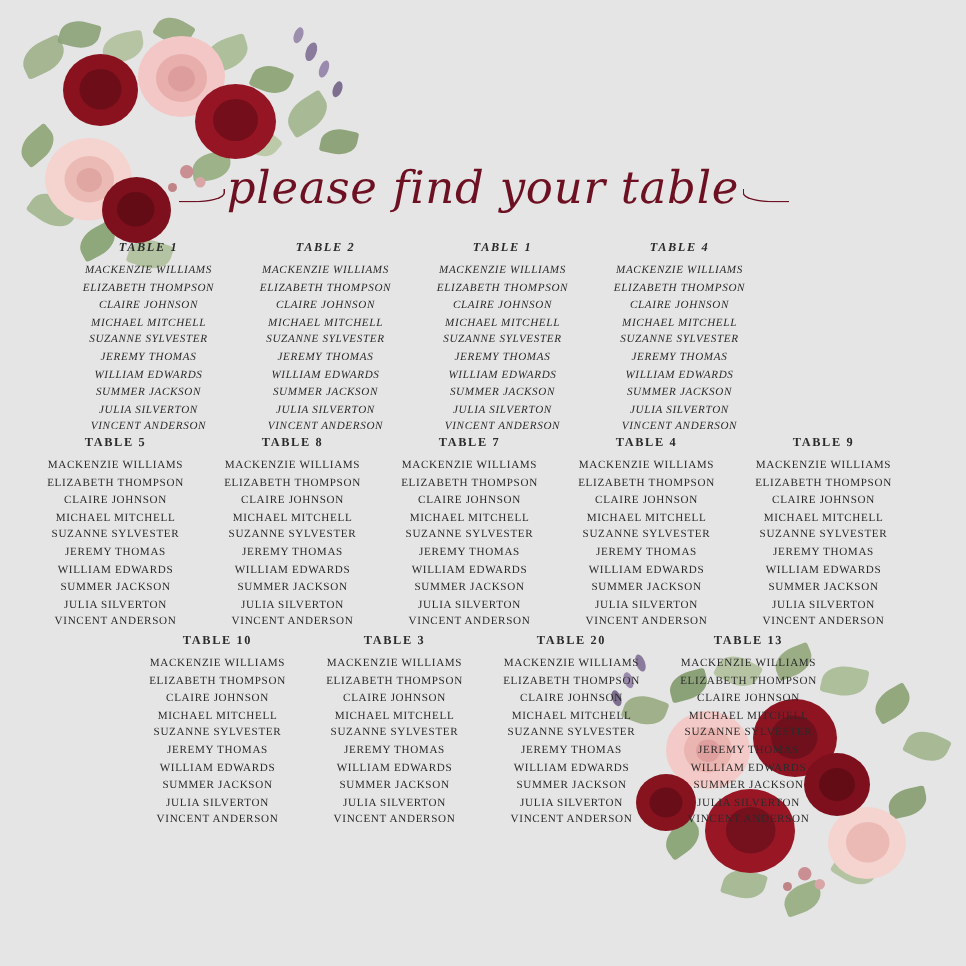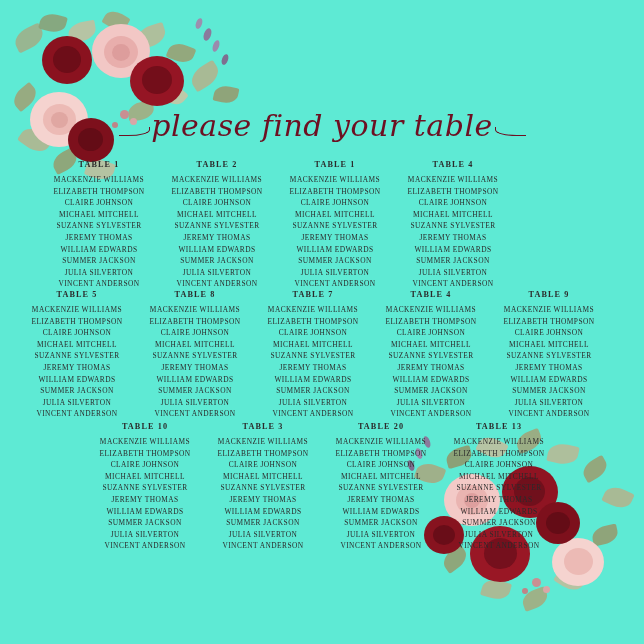--- a/index.html
+++ b/index.html
@@ -11,21 +11,21 @@
     width: 644px;
     height: 644px;
     font-family: "Liberation Serif", serif;
     overflow: hidden;
   }
 
   #poster {
     position: relative;
     width: 644px;
     height: 644px;
-    background: #5eead4;
+    background: #e5e5e5;
     overflow: hidden;
   }
 
   
   .floral {
     position: absolute;
     pointer-events: none;
   }
   .fl-tl { left: 8px;  top: 10px;  width: 260px; height: 185px; }
   .fl-br { right: 8px; bottom: 14px; width: 230px; height: 200px; }
@@ -76,21 +76,21 @@
     border-radius: 0 0 0 70%;
   }
 
   
   .rows { position: absolute; left: 0; top: 0; width: 644px; }
   .row {
     position: absolute;
     display: flex;
     justify-content: center;
   }
-  .row-1 { top: 160px; left: 0;  width: 552px; }
+  .row-1 { top: 160px; left: 0;  width: 552px; font-style: italic; }
   .row-2 { top: 290px; left: 0;  width: 626px; }
   .row-3 { top: 422px; left: 0;  width: 644px; }
 
   .tbl {
     width: 106px;
     text-align: center;
     margin: 0 6px;
   }
   .tbl-title {
     font-family: "Liberation Serif", serif;

